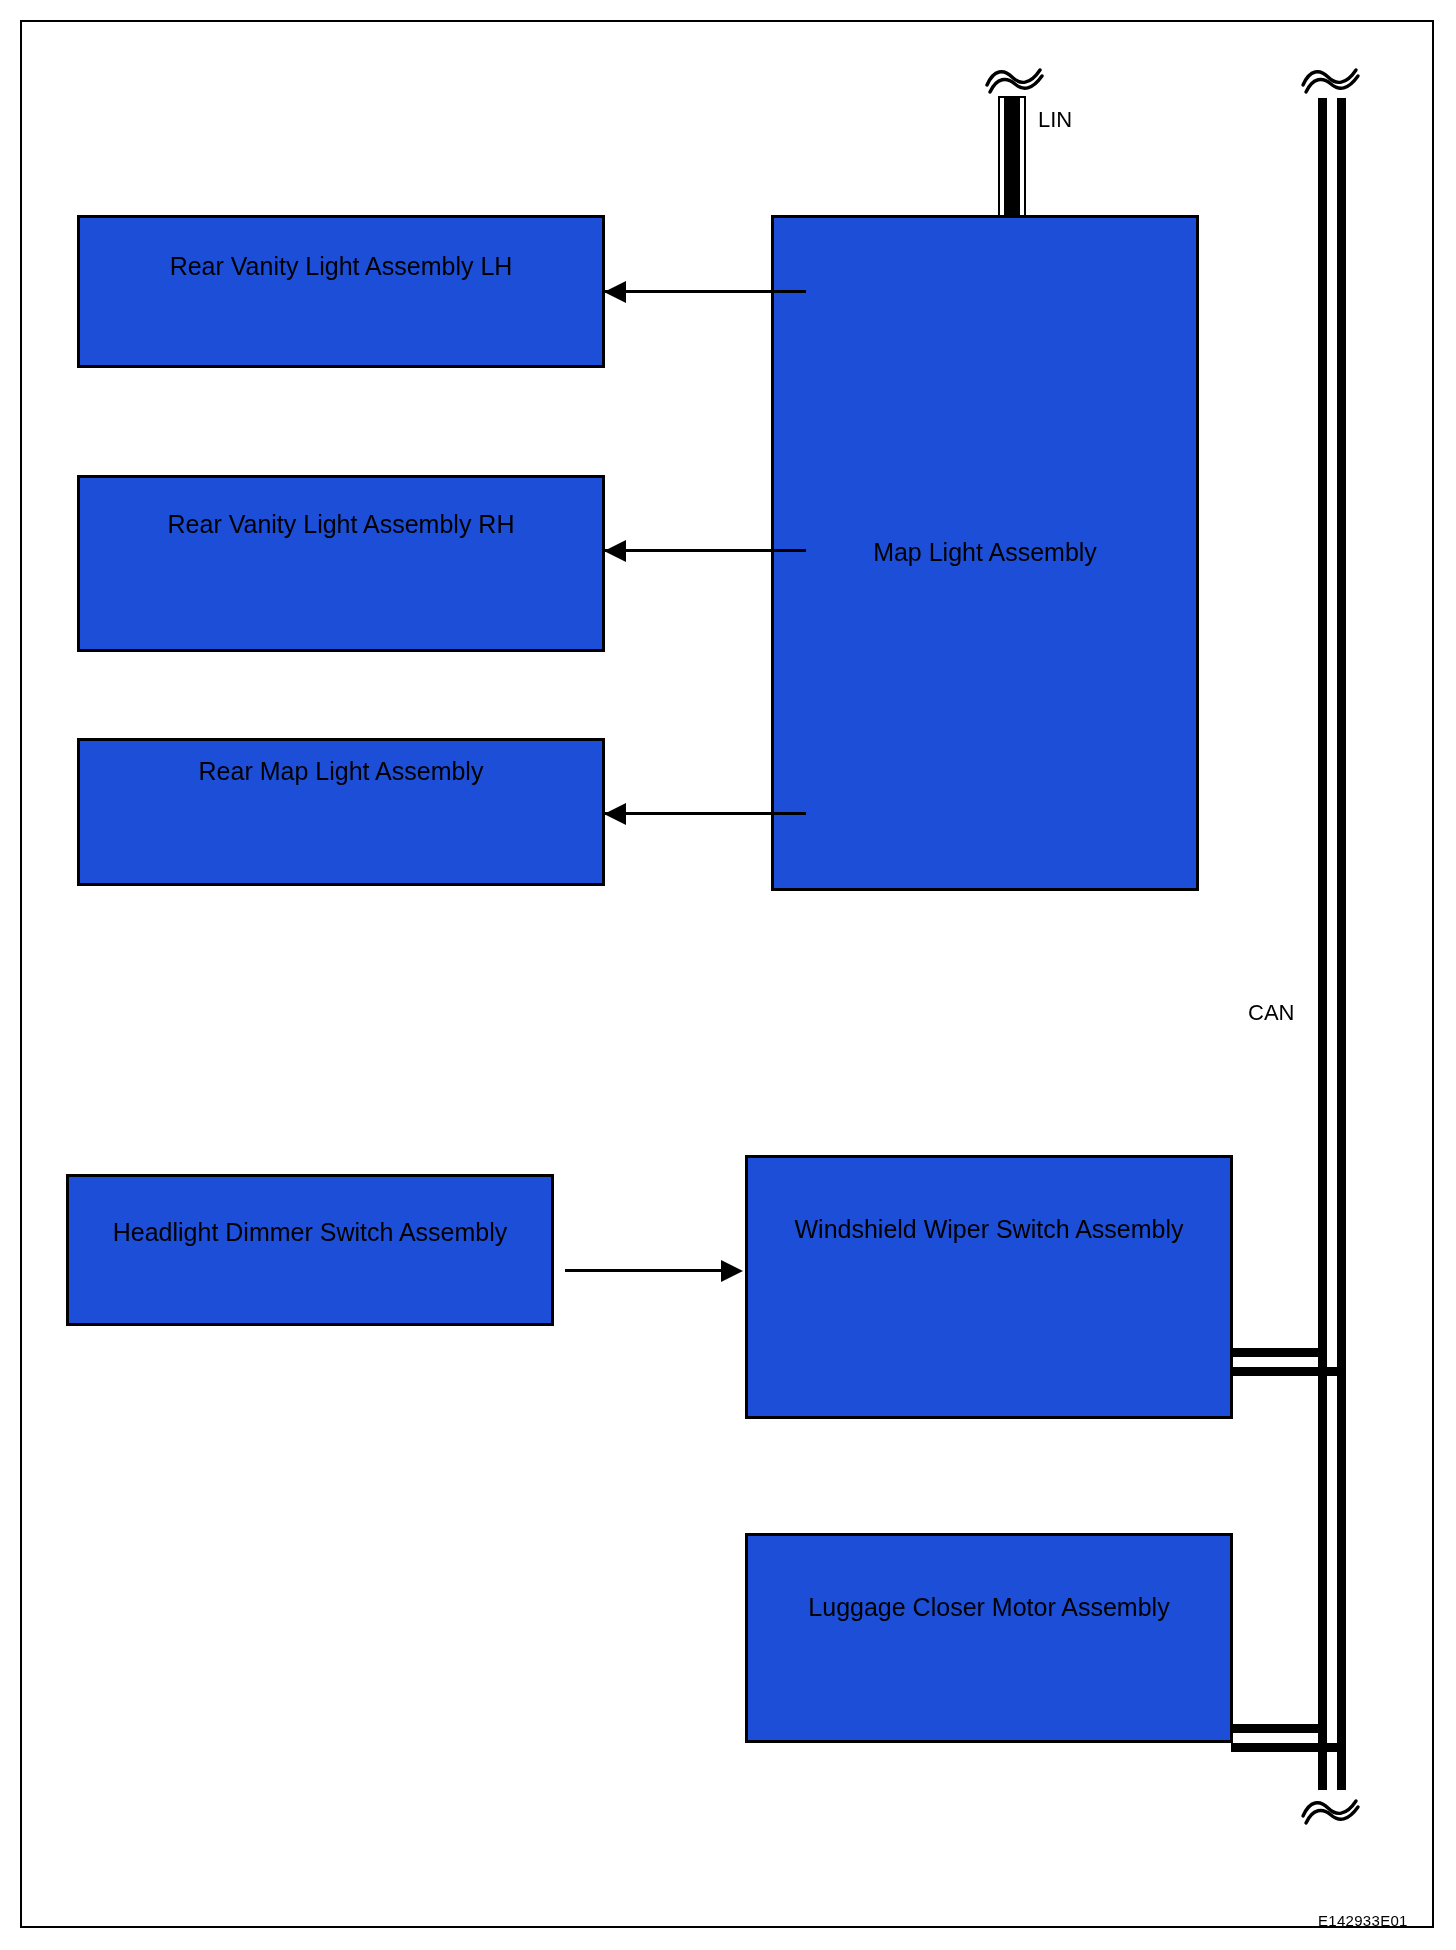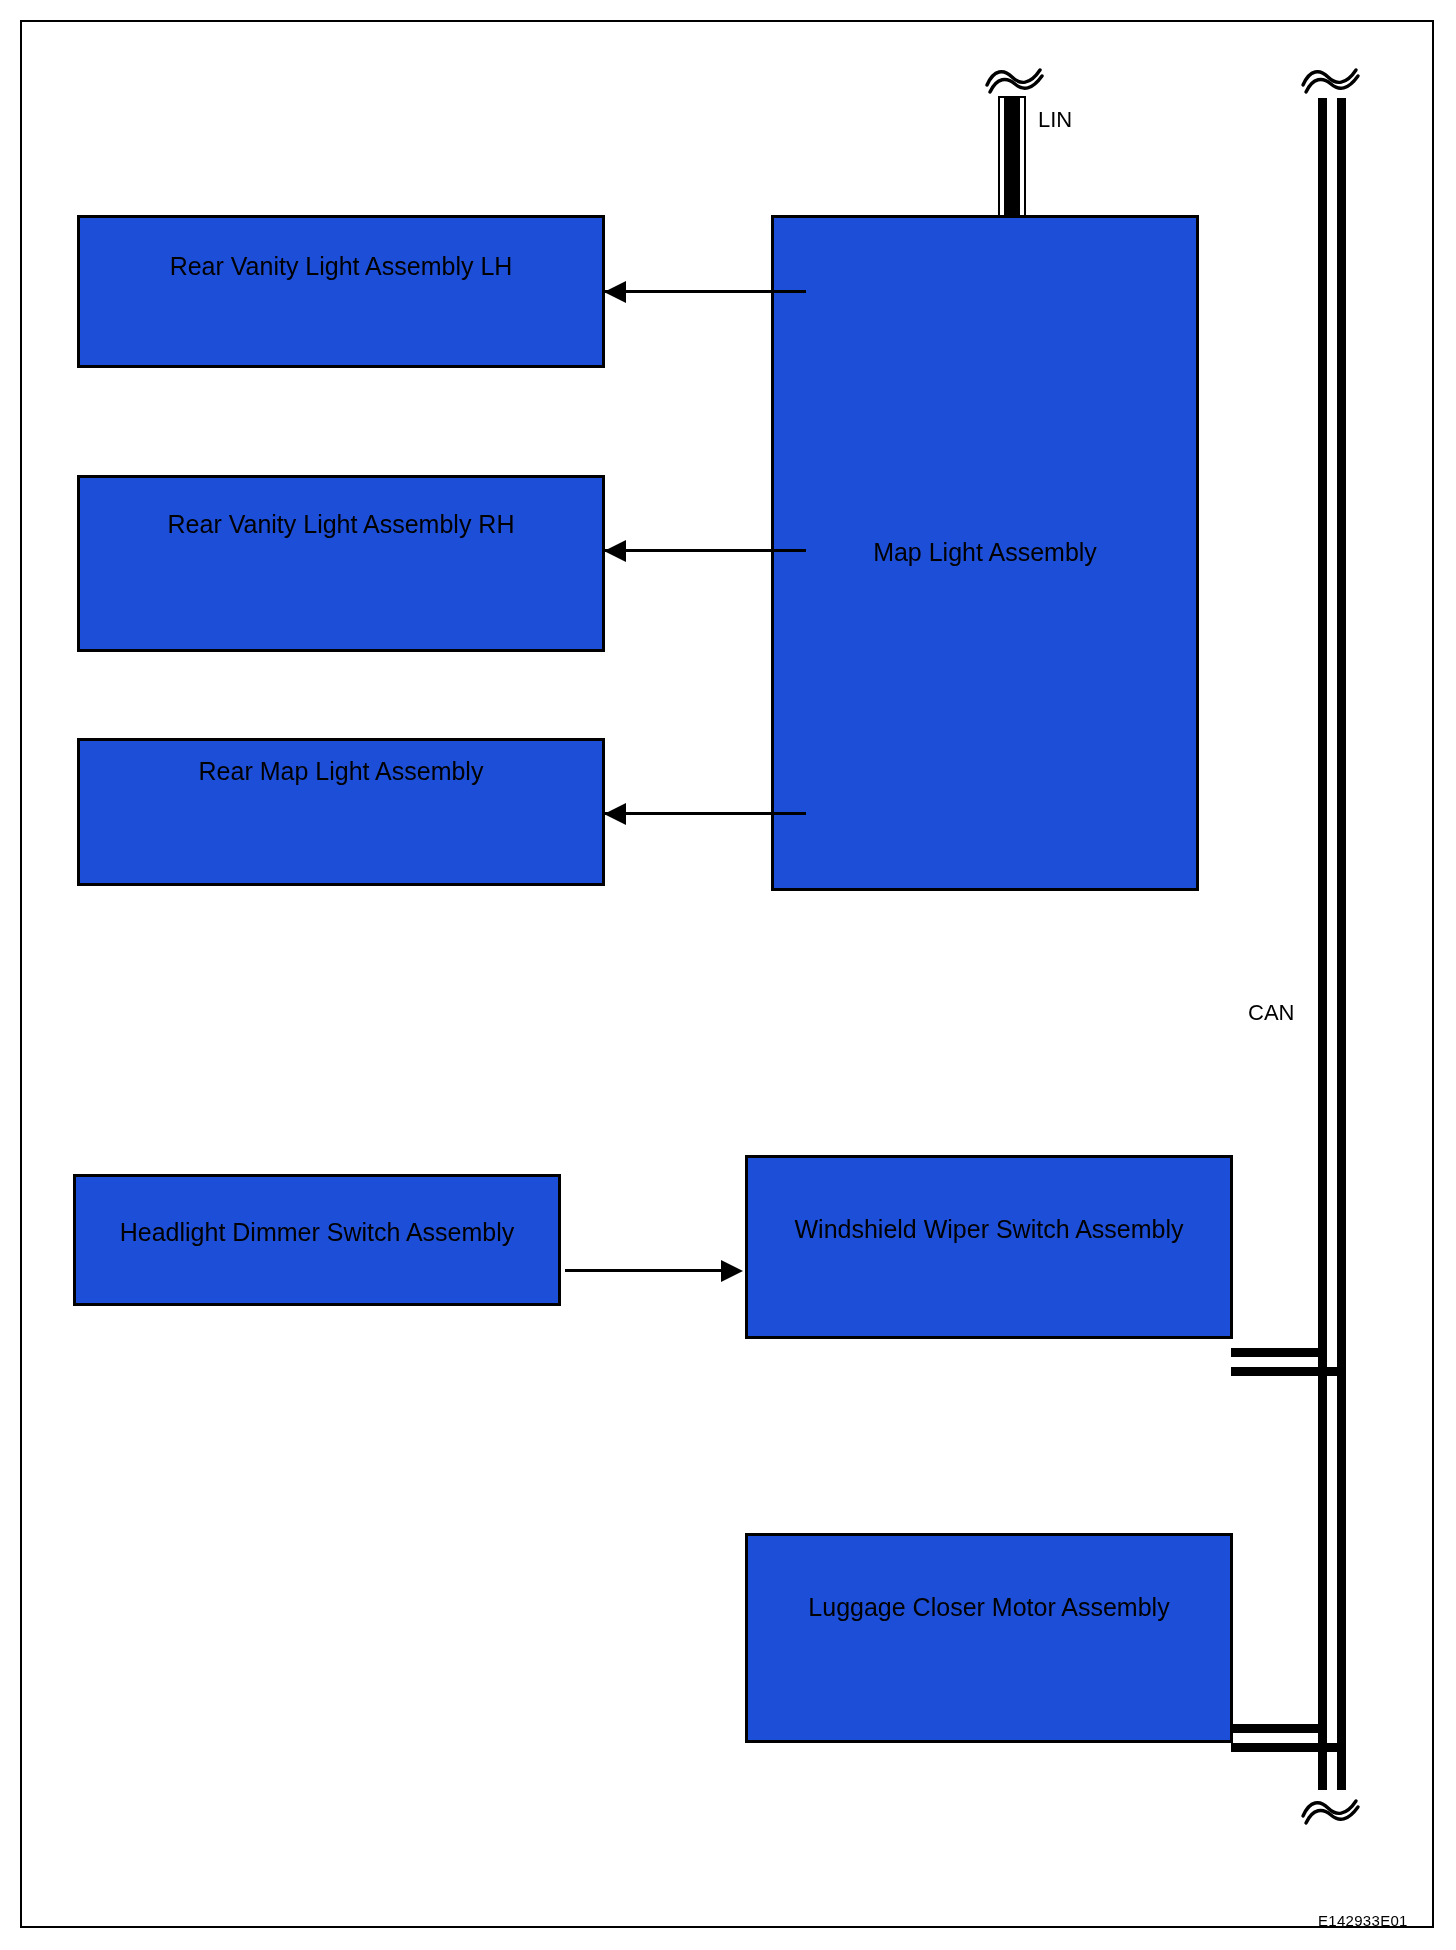--- a/index.html
+++ b/index.html
@@ -141,25 +141,25 @@
 
   <div class="arrow-line" style="left:604px; top:290px; width:202px;"></div>
   <div class="arrow-head-left" style="left:604px; top:281px;"></div>
 
   <div class="arrow-line" style="left:604px; top:549px; width:202px;"></div>
   <div class="arrow-head-left" style="left:604px; top:540px;"></div>
 
   <div class="arrow-line" style="left:604px; top:812px; width:202px;"></div>
   <div class="arrow-head-left" style="left:604px; top:803px;"></div>
 
-  <div class="box" style="left:73px; top:1174px; width:488px; height:132px;">
+  <div class="box" style="left:66px; top:1174px; width:488px; height:152px;">
     <span class="box-label" style="margin-top:42px;">Headlight Dimmer Switch Assembly</span>
   </div>
 
-  <div class="box" style="left:745px; top:1155px; width:488px; height:184px;">
+  <div class="box" style="left:745px; top:1155px; width:488px; height:264px;">
     <span class="box-label" style="margin-top:58px;">Windshield Wiper Switch Assembly</span>
   </div>
 
   <div class="box" style="left:745px; top:1533px; width:488px; height:210px;">
     <span class="box-label" style="margin-top:58px;">Luggage Closer Motor Assembly</span>
   </div>
 
   <div class="arrow-line" style="left:565px; top:1269px; width:158px;"></div>
   <div class="arrow-head-right" style="left:721px; top:1260px;"></div>
 

